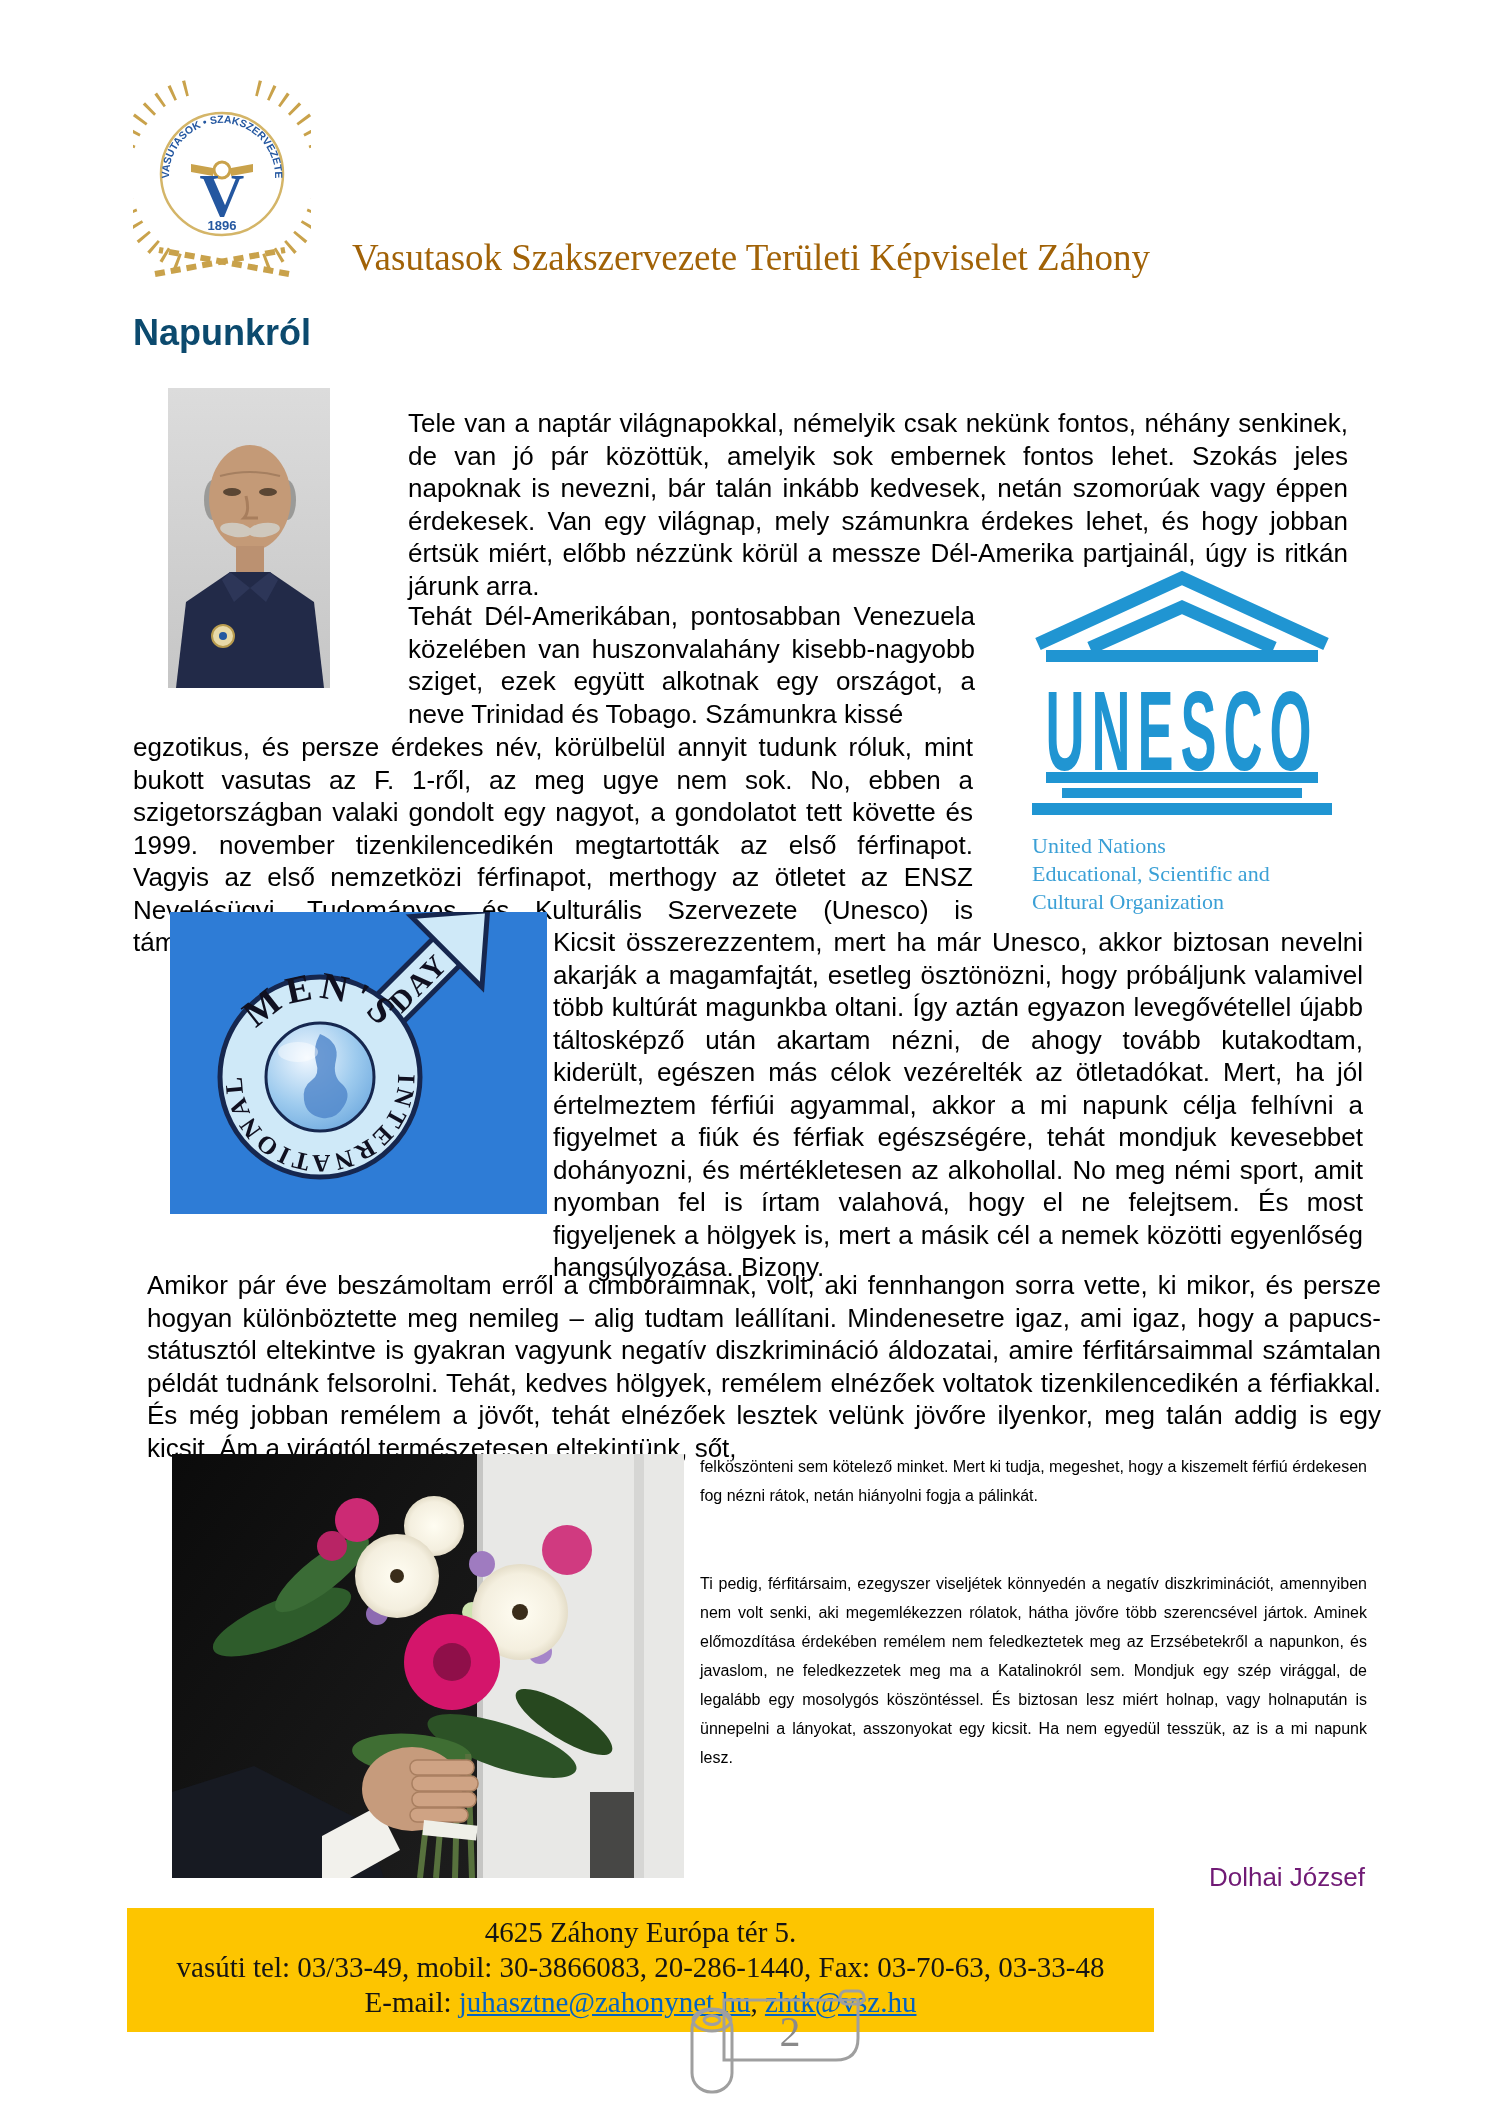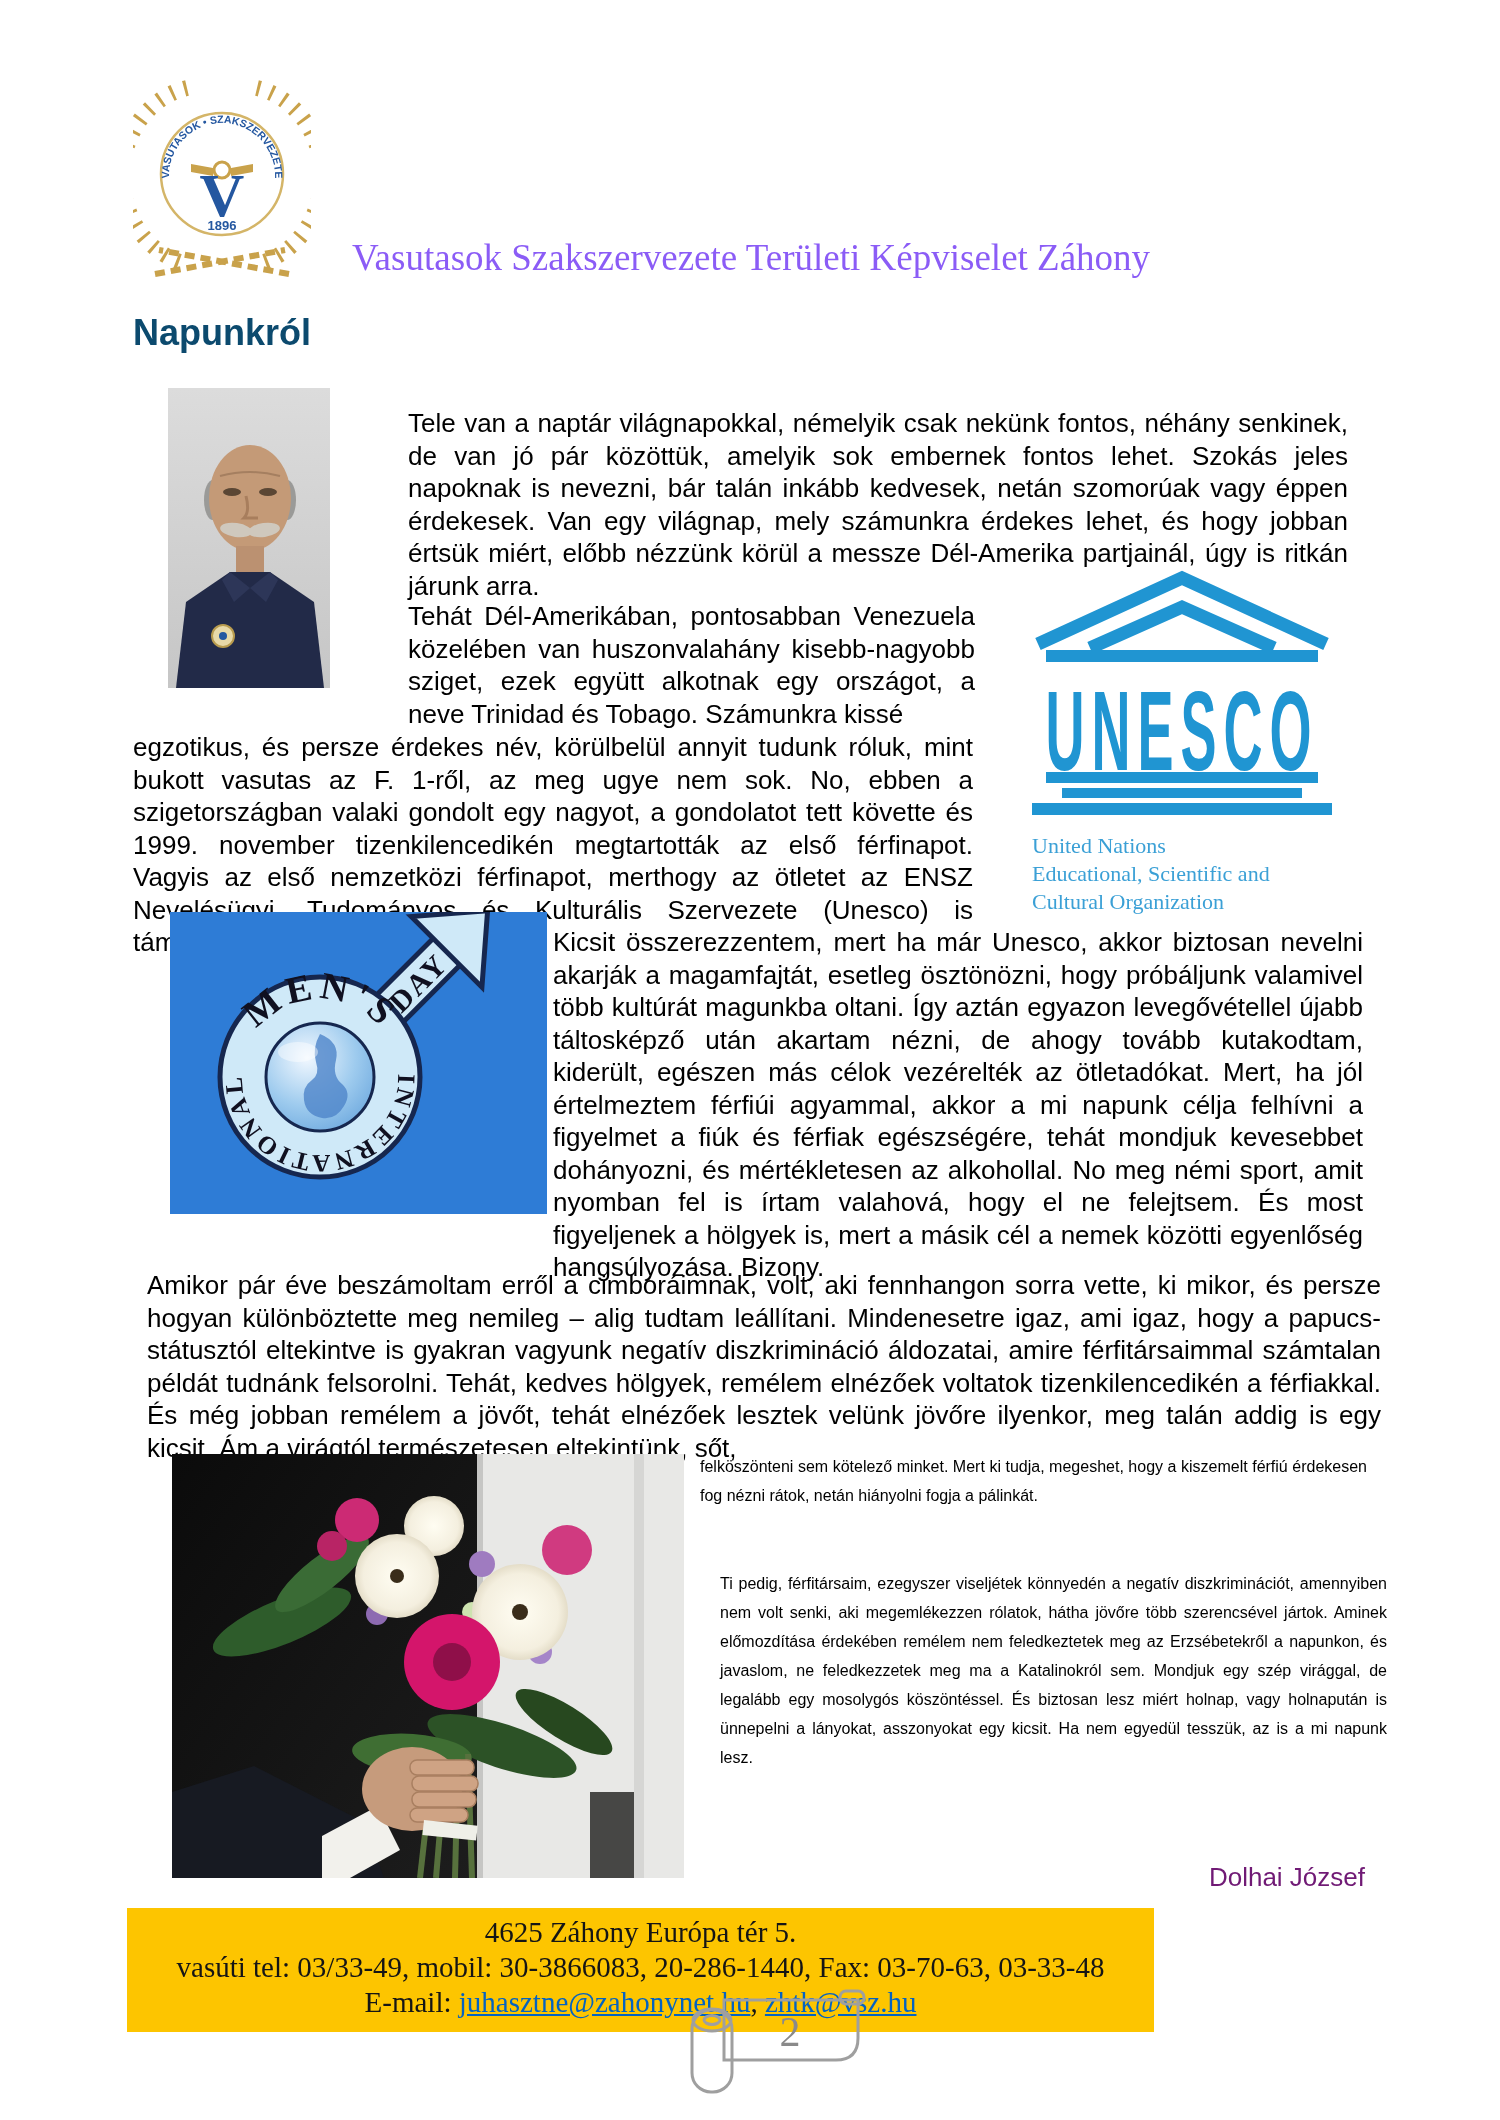--- a/index.html
+++ b/index.html
@@ -5,37 +5,37 @@
   html,body{margin:0;padding:0;}
   body{
     width:1500px;height:2120px;position:relative;background:#ffffff;
     font-family:"Liberation Sans", sans-serif;color:#1a1a1a;overflow:hidden;
   }
   .abs{position:absolute;}
   
   .union-logo{left:133px;top:58px;width:178px;height:242px;}
   .page-title{
     left:352px;top:236px;width:1040px;
-    font-family:"Liberation Serif", serif;font-size:37px;color:#8b5cf6;white-space:nowrap;
+    font-family:"Liberation Serif", serif;font-size:37px;color:#a16207;white-space:nowrap;
   }
   
   .article-heading{left:133px;top:312px;font-size:36px;font-weight:bold;color:#0c4a6e;}
   .man-photo{left:168px;top:388px;width:162px;height:300px;}
   .para{
     font-size:26px;line-height:32.5px;text-align:justify;text-align-last:left;
     color:#000000;
   }
   .p1{left:408px;top:381px;width:940px;}
   .p2a{left:408px;top:574px;width:567px;}
   .p2b{left:133px;top:705px;width:840px;}
   .p3{left:553px;top:900px;width:810px;}
   .p4{left:147px;top:1243px;width:1234px;}
   .narrowcol{font-size:16px;line-height:29px;}
   .p5{left:700px;top:1436px;width:667px;}
-  .p6{left:720px;top:1553px;width:667px;}
+  .p6{left:700px;top:1553px;width:667px;}
   .signature{left:700px;top:1862px;width:665px;font-size:26px;text-align:right;color:#701a75;}
   
   .unesco-block{left:1032px;top:566px;width:312px;text-align:left;}
   .unesco-caption{
     margin-top:12px;font-size:22px;line-height:28px;color:#3ba0d6;
     font-family:Liberation Serif, serif;
   }
   .mensday-logo{left:170px;top:912px;width:377px;height:302px;}
   .flowers-photo{left:172px;top:1454px;width:512px;height:424px;}
   

